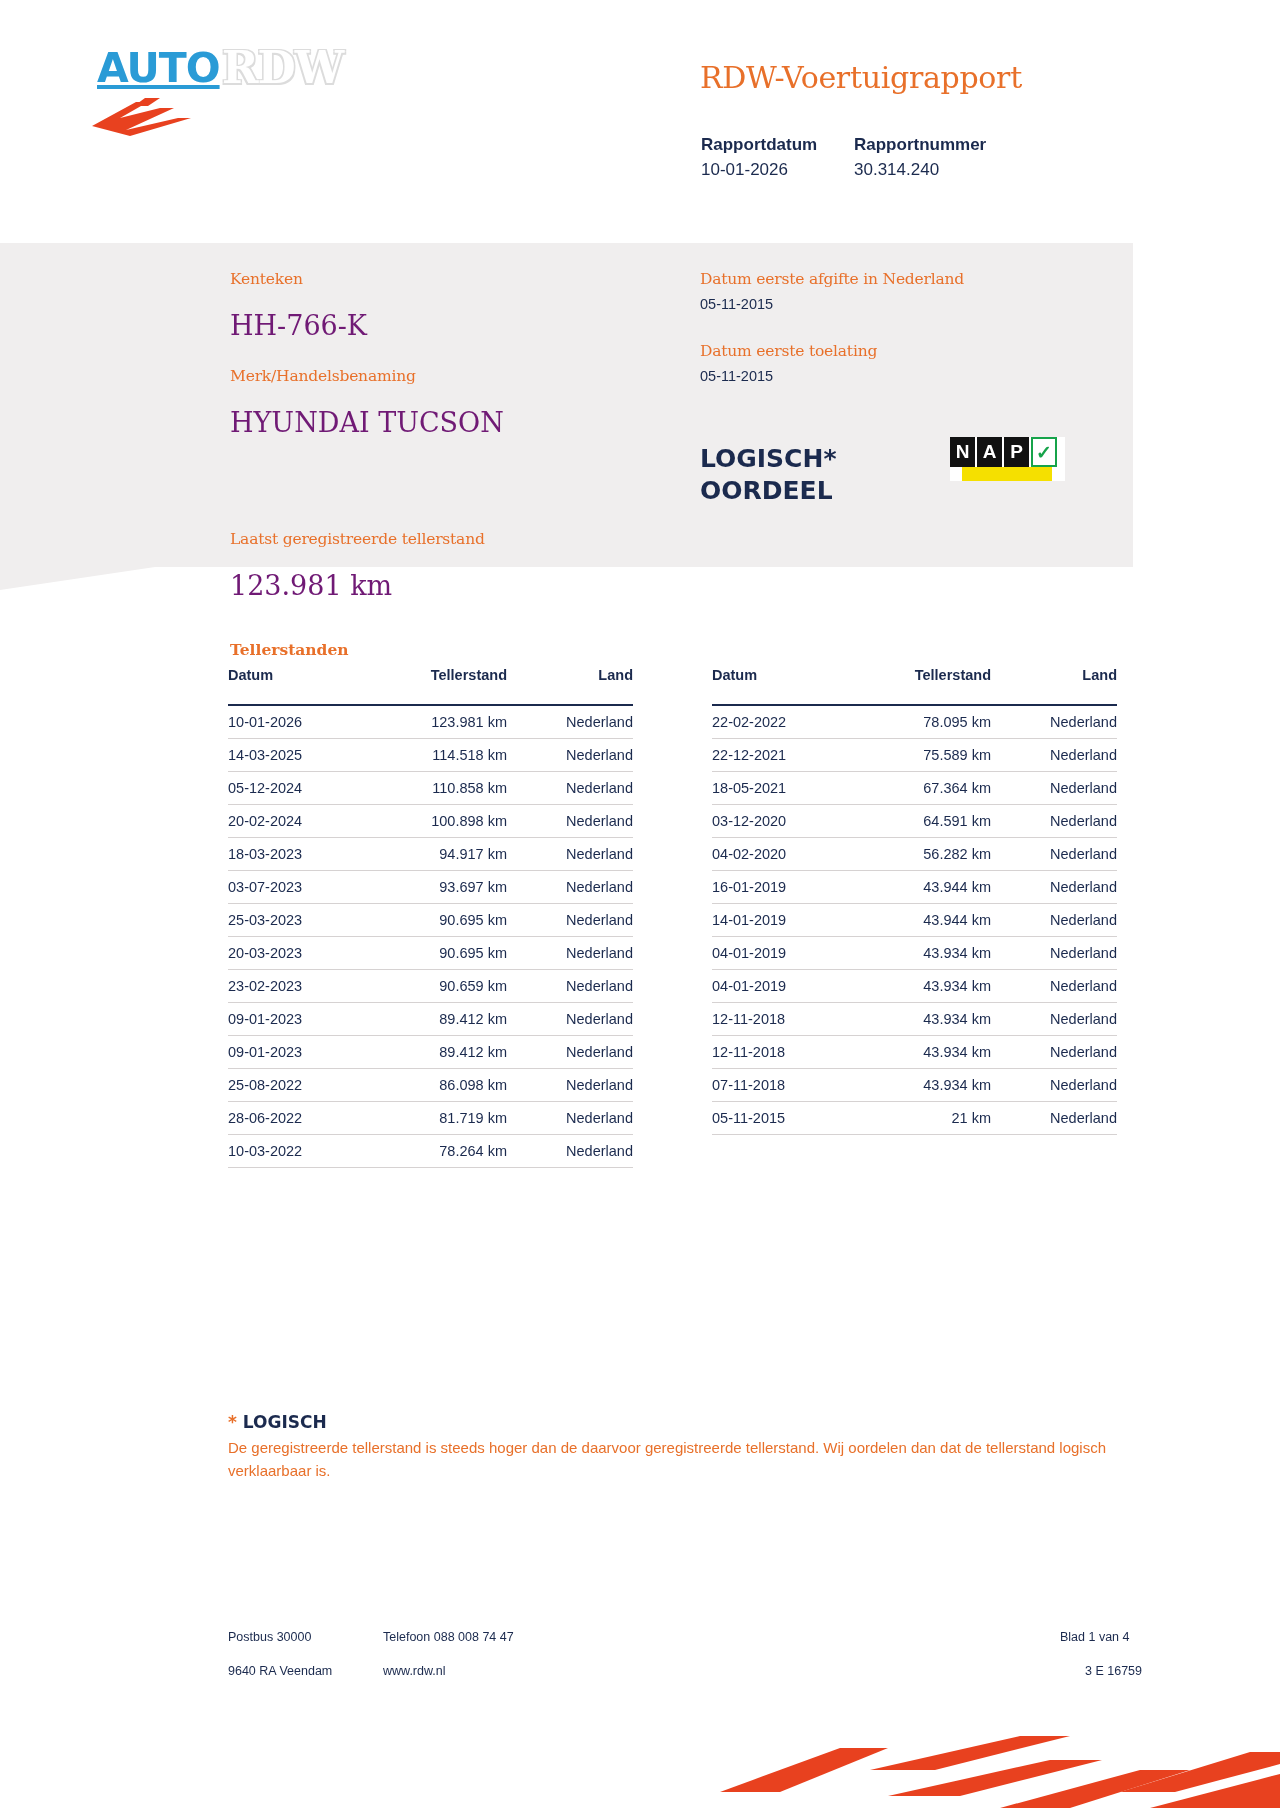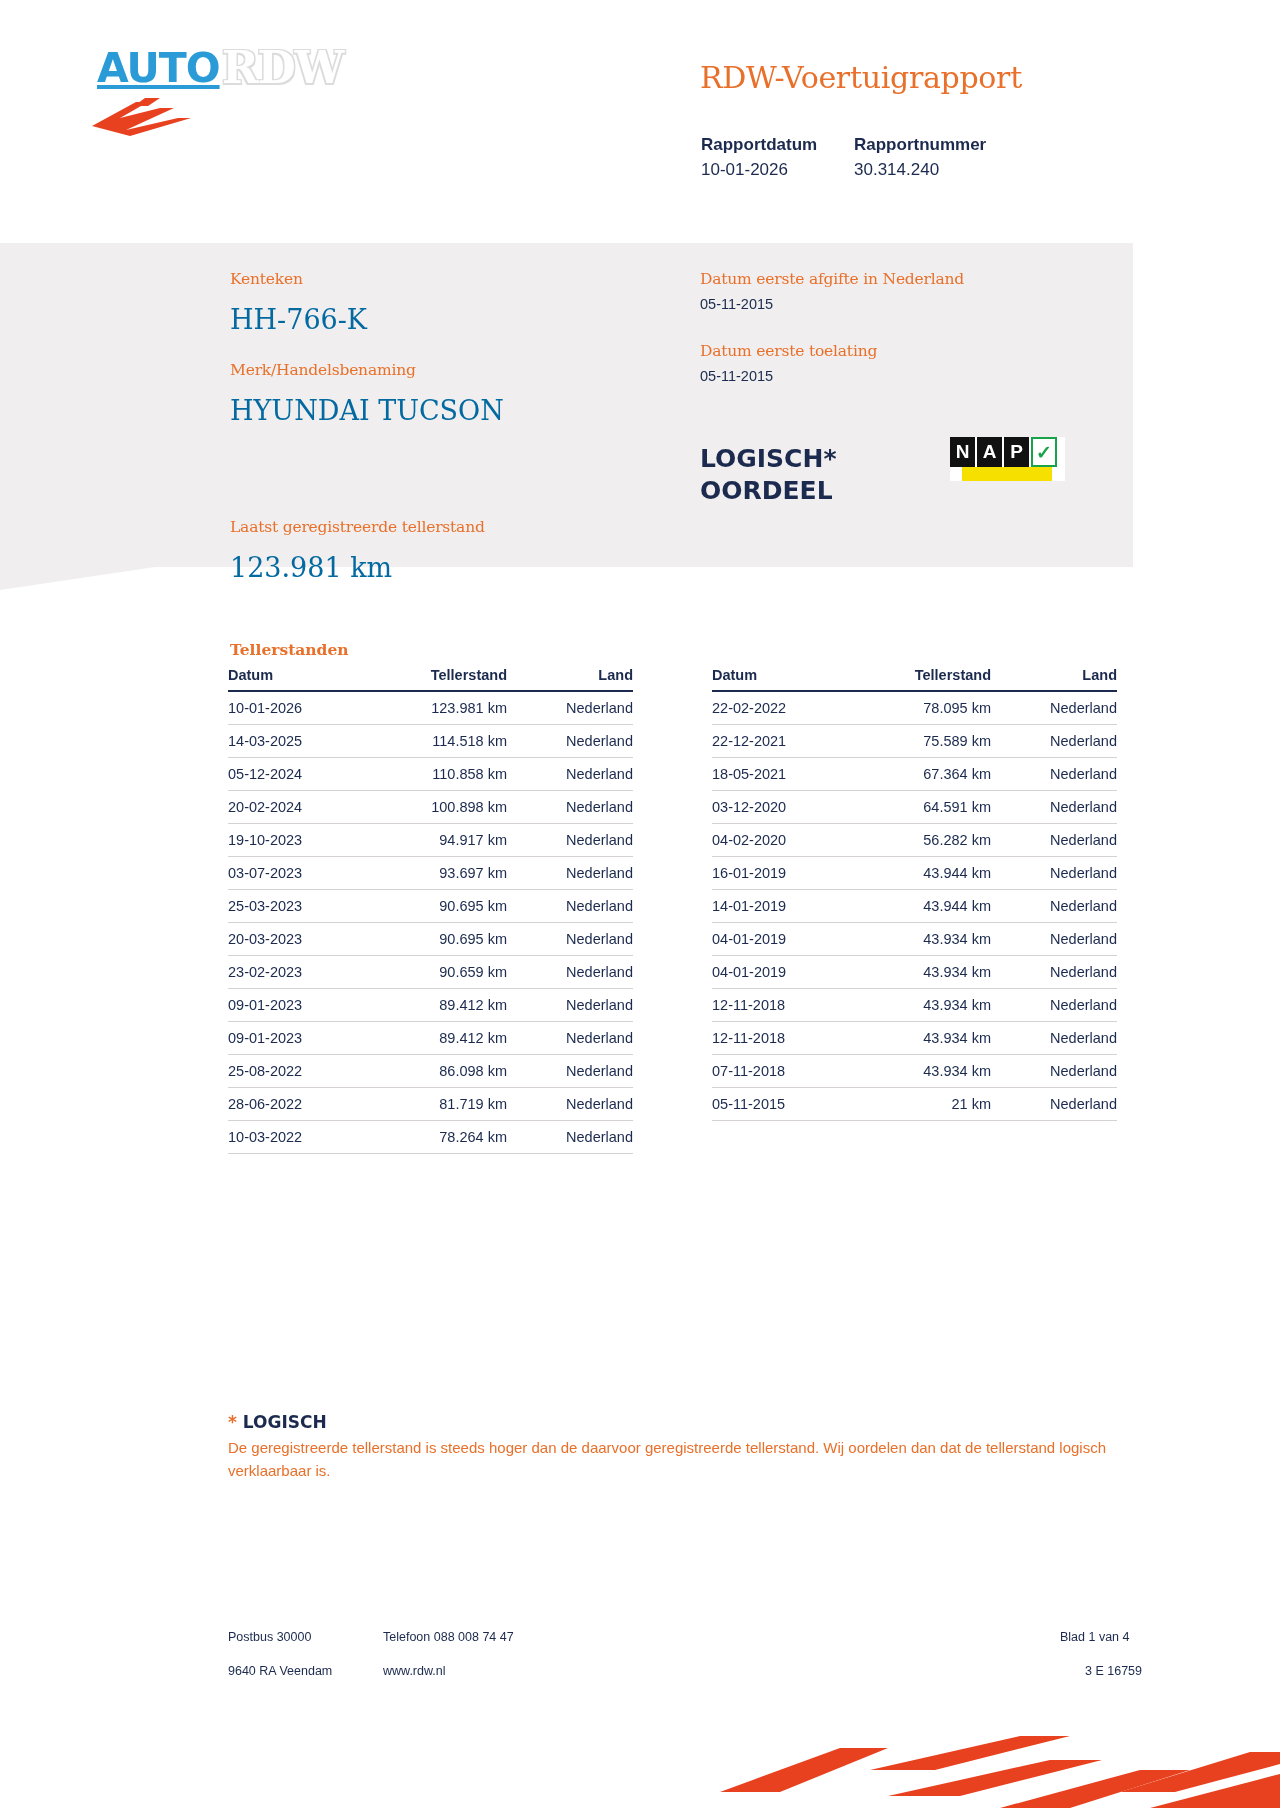--- a/index.html
+++ b/index.html
@@ -89,22 +89,22 @@
   .lbl {
     color: #e8702a;
     font-family: "DejaVu Serif", serif;
     font-weight: normal;
     font-size: 15.5px;
     letter-spacing: -0.2px;
   }
   .val-big {
     font-family: "DejaVu Serif", serif;
     font-size: 27px;
-    margin-top: 16px;
-    color: #0369a1;
+    margin-top: 22px;
+    color: #701a75;
   }
   .val-small {
     font-size: 14.5px;
     margin-top: 8px;
     color: #1b2a4e;
   }
   .gap-1 { height: 26px; }
   .gap-2 { height: 30px; }
   .gap-3 { height: 92px; }
 
@@ -172,21 +172,21 @@
     position: absolute;
     border-collapse: collapse;
     width: 405px;
     font-size: 14.5px;
   }
   table.counters.left { left: 228px; top: 24px; }
   table.counters.right { left: 712px; top: 24px; }
   table.counters th {
     font-weight: bold;
     font-size: 14.5px;
-    padding: 3px 0 7px 0;
+    padding: 3px 0 21px 0;
     border-bottom: 2px solid #1b2a4e;
     color: #1b2a4e;
   }
   table.counters td {
     padding: 8px 0 8px 0;
     border-bottom: 1px solid #d6d2d2;
     color: #1b2a4e;
     font-size: 14.5px;
   }
   .c-date { text-align: left; width: 165px; }
@@ -326,21 +326,21 @@
           <td class="c-date">05-12-2024</td>
           <td class="c-km">110.858 km</td>
           <td class="c-land">Nederland</td>
         </tr>
         <tr>
           <td class="c-date">20-02-2024</td>
           <td class="c-km">100.898 km</td>
           <td class="c-land">Nederland</td>
         </tr>
         <tr>
-          <td class="c-date">19-10-2023</td>
+          <td class="c-date">18-03-2023</td>
           <td class="c-km">94.917 km</td>
           <td class="c-land">Nederland</td>
         </tr>
         <tr>
           <td class="c-date">03-07-2023</td>
           <td class="c-km">93.697 km</td>
           <td class="c-land">Nederland</td>
         </tr>
         <tr>
           <td class="c-date">25-03-2023</td>

